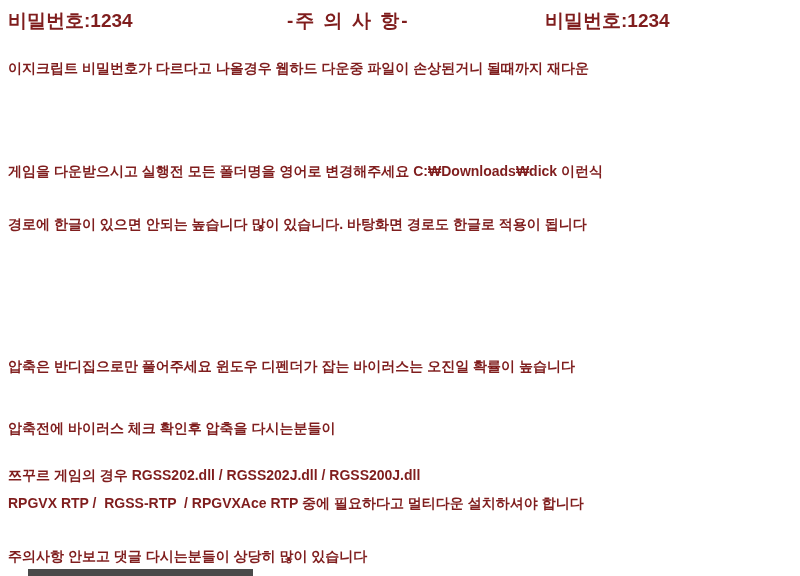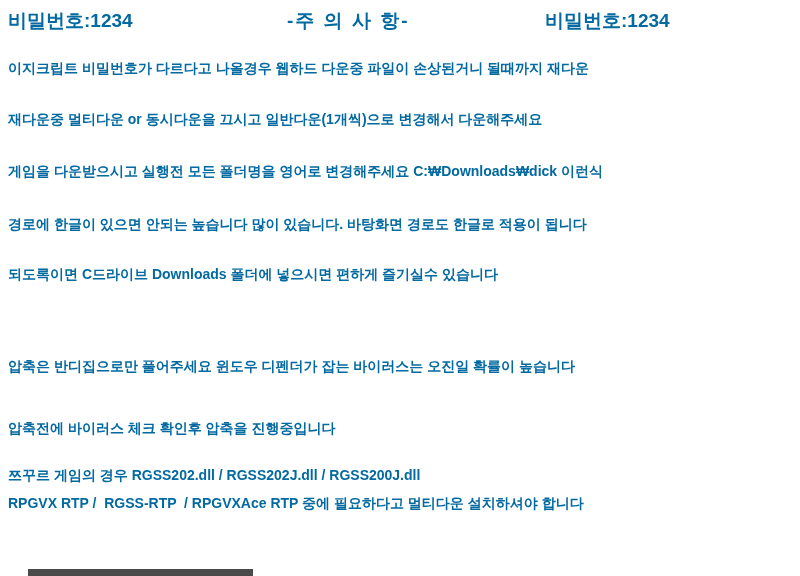--- a/index.html
+++ b/index.html
@@ -4,21 +4,21 @@
 <style>
   html, body { margin: 0; padding: 0; }
   .page {
     position: relative;
     width: 800px;
     height: 576px;
     background: #ffffff;
     overflow: hidden;
     font-family: "Liberation Sans", "DejaVu Sans", sans-serif;
     font-weight: 700;
-    color: #0369a1;
+    color: #7f1d1d;
   }
   .header-row {
     position: absolute;
     top: 0; left: 0; right: 0;
     height: 34px;
   }
   .header-row span {
     position: absolute;
     top: 8px;
     font-size: 19px;
@@ -47,23 +47,22 @@
 <body>
 
 <div class="page">
   <div class="header-row">
     <span class="pw-left">비밀번호:1234</span>
     <span class="hdr-title">-주 의 사 항-</span>
     <span class="pw-right">비밀번호:1234</span>
   </div>
 
   <div class="line" style="top:57px">이지크립트 비밀번호가 다르다고 나올경우 웹하드 다운중 파일이 손상된거니 될때까지 재다운</div>
-  <div class="line" style="top:108px">재다운중 멀티다운 or 동시다운을 끄시고 일반다운(1개씩)으로 변경해서 다운해주세요</div>
   <div class="line" style="top:160px">게임을 다운받으시고 실행전 모든 폴더명을 영어로 변경해주세요 C:₩Downloads₩dick 이런식</div>
   <div class="line" style="top:213px">경로에 한글이 있으면 안되는 높습니다 많이 있습니다. 바탕화면 경로도 한글로 적용이 됩니다</div>
-  <div class="line" style="top:263px">되도록이면 C드라이브 Downloads 폴더에 넣으시면 편하게 즐기실수 있습니다</div>
   <div class="line" style="top:355px">압축은 반디집으로만 풀어주세요 윈도우 디펜더가 잡는 바이러스는 오진일 확률이 높습니다</div>
-  <div class="line" style="top:417px">압축전에 바이러스 체크 확인후 압축을 진행중입니다</div>
+  <div class="line" style="top:417px">압축전에 바이러스 체크 확인후 압축을 다시는분들이</div>
   <div class="line" style="top:464px">쯔꾸르 게임의 경우 RGSS202.dll / RGSS202J.dll / RGSS200J.dll</div>
   <div class="line" style="top:492px">RPGVX RTP /  RGSS-RTP  / RPGVXAce RTP 중에 필요하다고 멀티다운 설치하셔야 합니다</div>
+  <div class="line" style="top:545px">주의사항 안보고 댓글 다시는분들이 상당히 많이 있습니다</div>
 
   <div class="cutoff-bar"></div>
 </div>
 
 </body></html>

